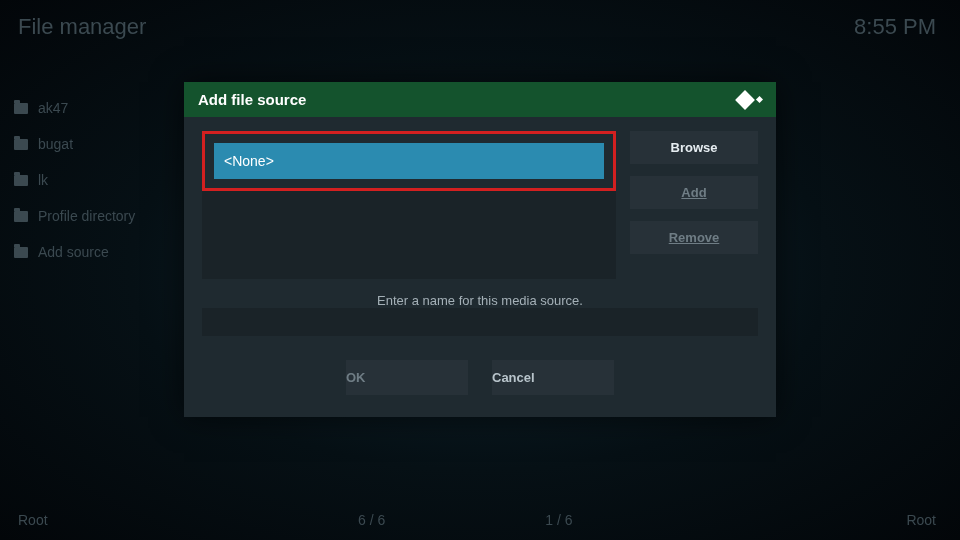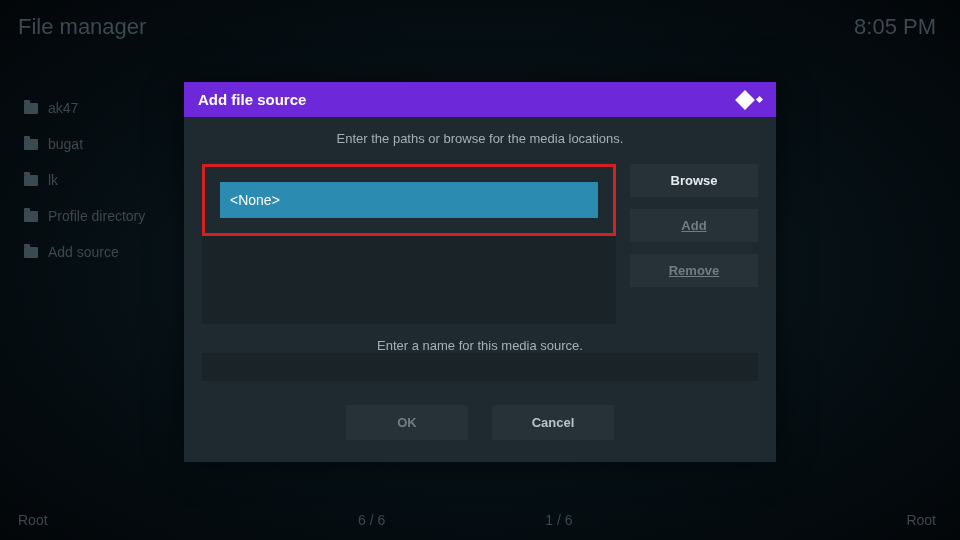--- a/index.html
+++ b/index.html
@@ -21,21 +21,21 @@
     font-weight: 300;
     color: #3b4950;
   }
   .header-time {
     font-size: 22px;
     font-weight: 300;
     color: #3b4950;
   }
   .sidebar {
     position: absolute;
-    left: 24px;
+    left: 14px;
     top: 90px;
     width: 170px;
   }
   .sidebar-item {
     display: flex;
     align-items: center;
     gap: 10px;
     padding: 10px 0;
     font-size: 14px;
     color: #3b4950;
@@ -61,21 +61,21 @@
 
   .dialog {
     position: absolute;
     left: 184px;
     top: 82px;
     width: 592px;
     background: #1f2a30;
     box-shadow: 0 0 30px rgba(0,0,0,0.6);
   }
   .dialog-title {
-    background: #6d28d9;
+    background: #14532d;
     color: #fff;
     font-weight: 700;
     font-size: 15px;
     padding: 9px 14px;
     display: flex;
     justify-content: space-between;
     align-items: center;
   }
   .kodi-logo {
     display: flex;
@@ -107,21 +107,21 @@
   .path-section {
     display: flex;
     gap: 14px;
     margin-bottom: 14px;
   }
   .path-col {
     flex: 1;
   }
   .path-input-wrap {
     border: 3px solid #d32020;
-    padding: 15px;
+    padding: 9px;
   }
   .path-input {
     background: #2b8bb0;
     color: #fff;
     font-size: 14px;
     padding: 8px 10px;
     height: 36px;
     display: flex;
     align-items: center;
   }
@@ -164,21 +164,20 @@
     display: flex;
     justify-content: center;
     gap: 24px;
     margin-top: 24px;
   }
   .action-btn {
     width: 122px;
     background: #273138;
     font-size: 13px;
     font-weight: 700;
-    text-align: center;
     padding: 10px 0;
     cursor: pointer;
   }
   .action-btn.dim { color: #6f7d85; }
 
   .footer {
     position: absolute;
     bottom: 12px;
     left: 18px;
     right: 24px;
@@ -189,21 +188,21 @@
   }
   .footer-left { flex: 0 0 340px; }
   .footer-mid { flex: 1; display: flex; gap: 160px; }
   .footer-right { margin-left: auto; text-align: right; }
 </style>
 </head>
 <body>
 
 <div class="header">
   <div class="header-title">File manager</div>
-  <div class="header-time">8:05 PM</div>
+  <div class="header-time">8:55 PM</div>
 </div>
 
 <div class="sidebar">
   <div class="sidebar-item">
     <span class="folder-icon"></span>
     <span>ak47</span>
   </div>
   <div class="sidebar-item">
     <span class="folder-icon"></span>
     <span>bugat</span>
@@ -224,21 +223,20 @@
 
 <div class="dialog">
   <div class="dialog-title">
     <span>Add file source</span>
     <span class="kodi-logo">
       <span class="kodi-diamond"></span>
       <span class="kodi-small"></span>
     </span>
   </div>
   <div class="dialog-body">
-    <div class="instruction">Enter the paths or browse for the media locations.</div>
 
     <div class="path-section">
       <div class="path-col">
         <div class="path-input-wrap">
           <div class="path-input">&lt;None&gt;</div>
         </div>
         <div class="path-extra"></div>
       </div>
       <div class="btn-col">
         <div class="side-btn">Browse</div>

